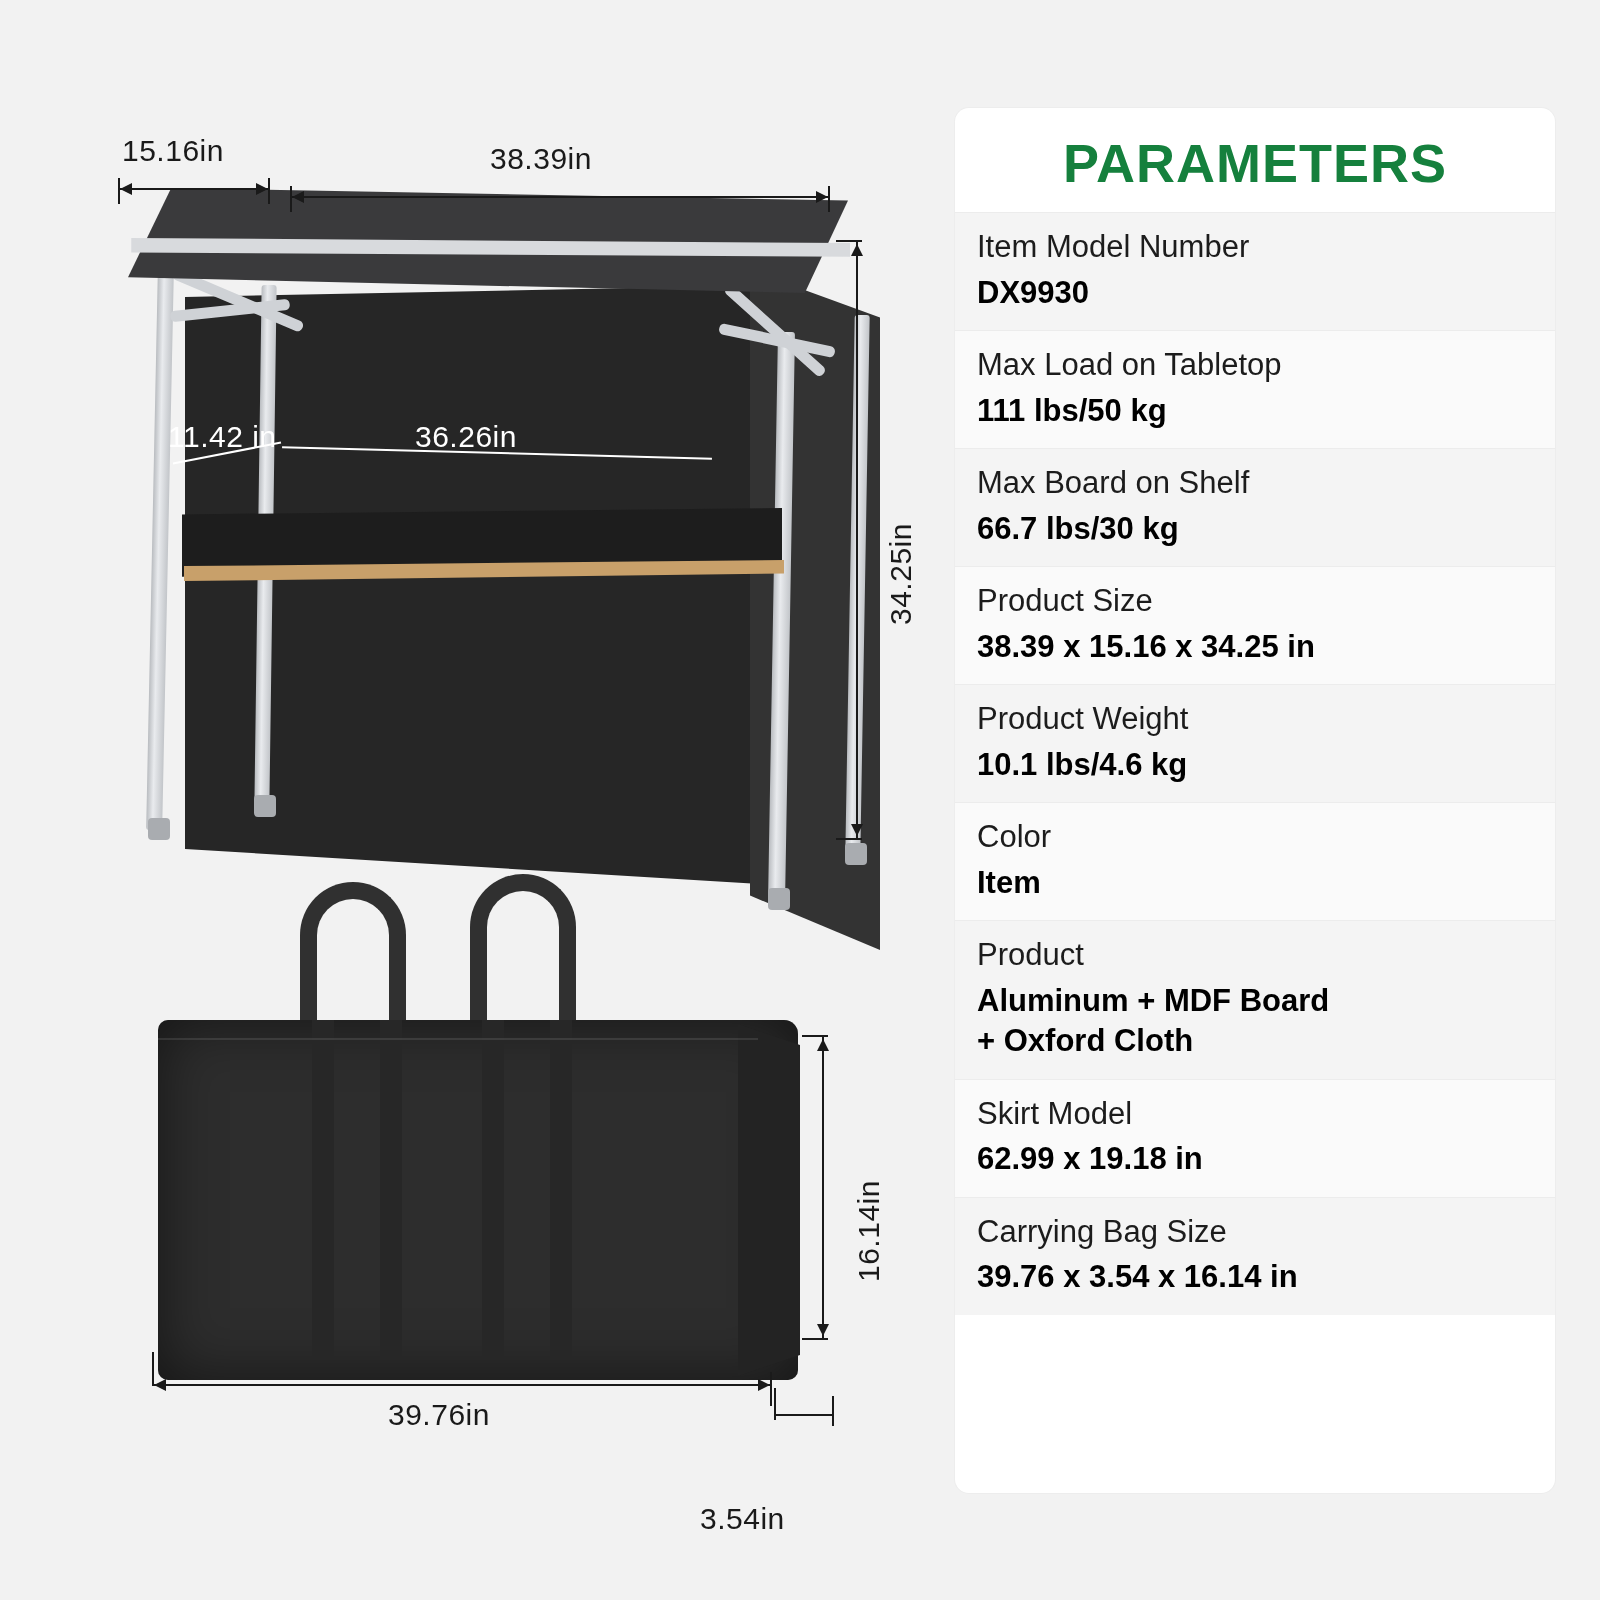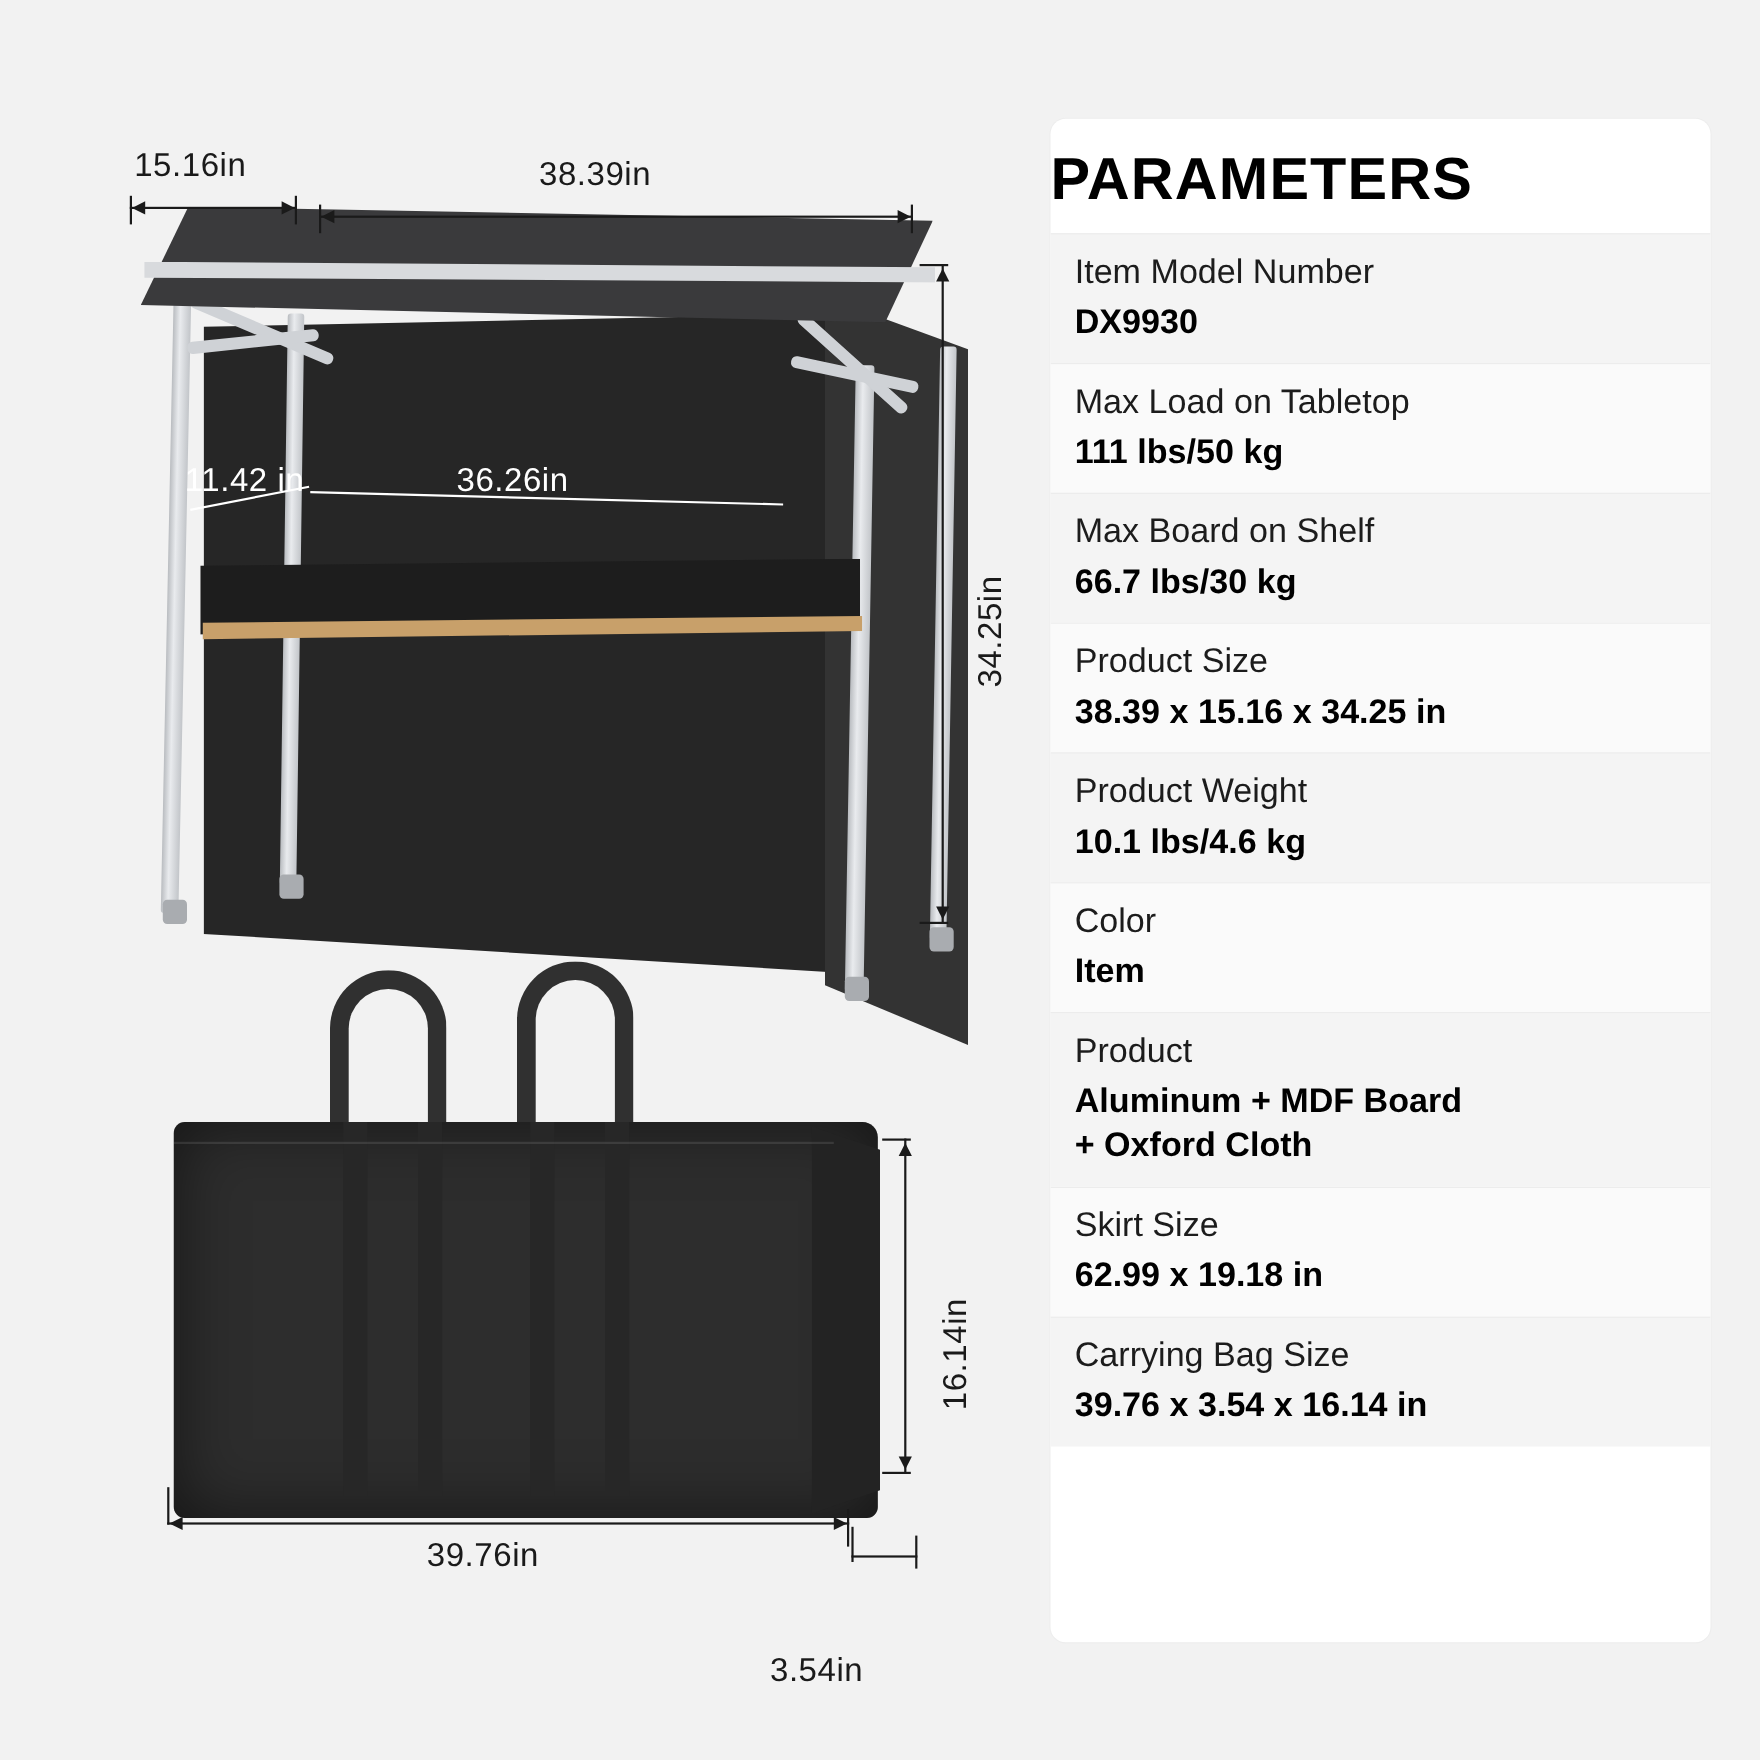--- a/index.html
+++ b/index.html
@@ -204,22 +204,22 @@
   #params-panel {
     position: absolute;
     left: 955px; top: 108px;
     width: 600px; height: 1385px;
     background: #ffffff;
     border-radius: 14px;
     box-shadow: 0 0 0 1px #ededed;
     overflow: hidden;
   }
   #params-title {
-    text-align: left;
-    color: #000000;
+    text-align: center;
+    color: #15803d;
     font-size: 54px;
     font-weight: bold;
     letter-spacing: 1px;
     padding: 24px 0 18px 0;
   }
   .param-row {
     padding: 15px 22px 17px 22px;
     background: #fafafa;
     border-top: 1px solid #ececec;
   }
@@ -353,20 +353,20 @@
   <div class="param-row">
     <div class="param-label">Color</div>
     <div class="param-value">Item</div>
   </div>
   <div class="param-row">
     <div class="param-label">Product</div>
     <div class="param-value">Aluminum + MDF Board
 + Oxford Cloth</div>
   </div>
   <div class="param-row">
-    <div class="param-label">Skirt Size</div>
+    <div class="param-label">Skirt Model</div>
     <div class="param-value">62.99 x 19.18 in</div>
   </div>
   <div class="param-row">
     <div class="param-label">Carrying Bag Size</div>
     <div class="param-value">39.76 x 3.54 x 16.14 in</div>
   </div>
 </div>
 
 </body></html>

